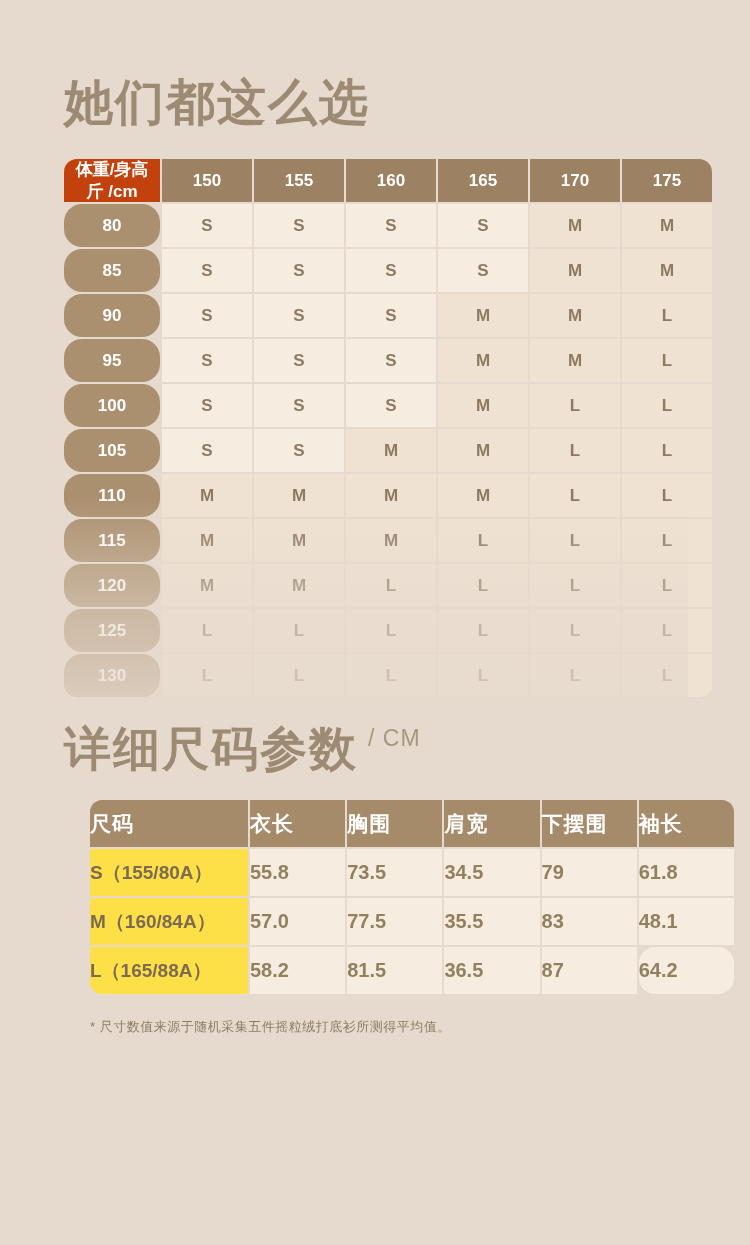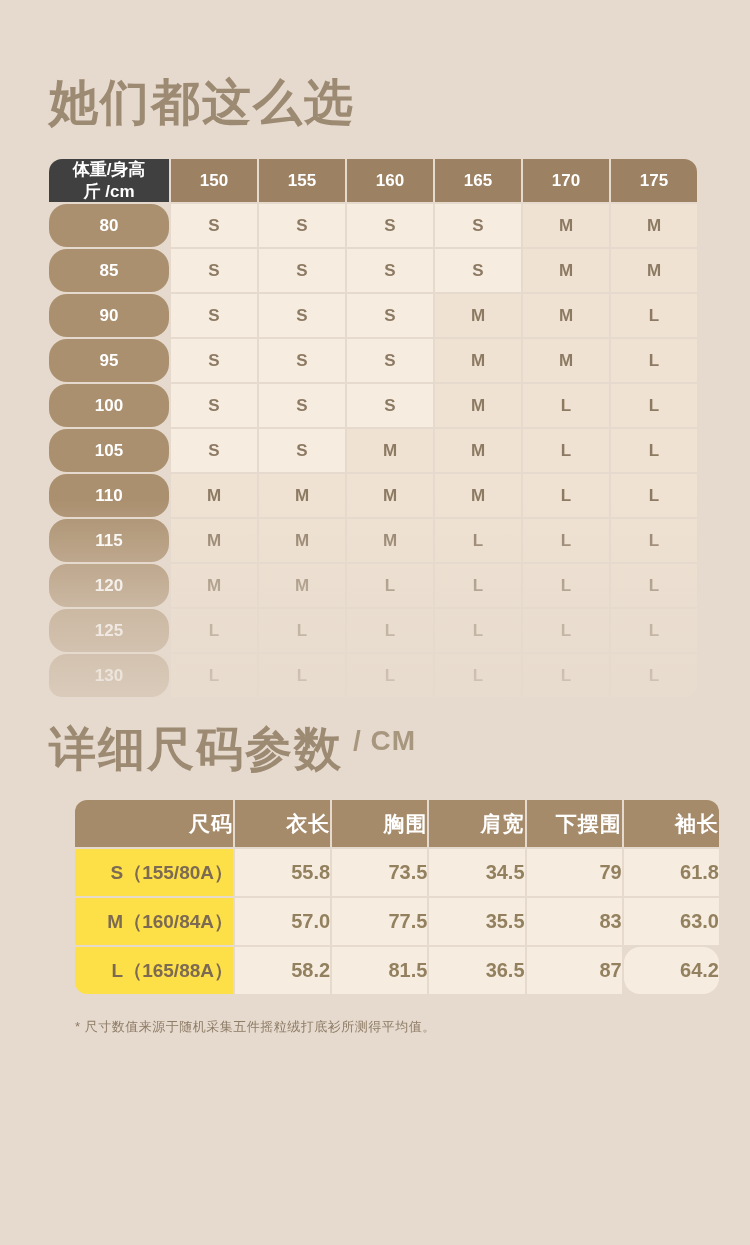--- a/index.html
+++ b/index.html
@@ -13,21 +13,21 @@
     font-family: "Liberation Sans", sans-serif;
     -webkit-font-smoothing: antialiased;
     position: relative;
     overflow: hidden;
   }
   .page {
     width: 750px;
     height: 1245px;
     position: relative;
     box-sizing: border-box;
-    padding: 0 21px;
+    padding: 0 36px;
   }
 
   
   .heading {
     color: #9d8a73;
     font-weight: bold;
     letter-spacing: 2px;
   }
   .heading-1 {
     font-size: 49px;
@@ -40,22 +40,22 @@
     padding-top: 26px;
     display: flex;
     align-items: flex-start;
   }
   .heading-2 {
     font-size: 47px;
     line-height: 1;
   }
   .unit-text {
     color: #a8977f;
-    font-size: 28px;
-    font-weight: bold;
+    font-size: 23px;
+    font-weight: normal;
     margin-left: 10px;
     margin-bottom: 5px;
     letter-spacing: 1px;
   }
 
   
   .chart-wrap {
     margin-top: 30px;
     padding-left: 26px;
     padding-right: 26px;
@@ -69,25 +69,25 @@
   table.size-chart td, table.size-chart th {
     height: 43px;
     text-align: center;
     vertical-align: middle;
     font-size: 17px;
     font-weight: bold;
     color: #8d7a63;
     padding: 0;
   }
   .corner-cell {
-    background: #404040;
+    background: #c2410c;
     color: #ffffff !important;
     font-size: 14px;
     line-height: 1.25;
-    width: 120px;
+    width: 96px;
     border-top-left-radius: 13px;
     position: relative;
   }
   .corner-cell .l1 { display:block; }
   .corner-cell .l2 { display:block; }
   .col-head {
     background: #9d8163;
     color: #ffffff !important;
     font-size: 19px;
   }
@@ -128,21 +128,21 @@
     padding-right: 46px;
   }
   table.detail {
     border-collapse: separate;
     border-spacing: 2px;
     width: 648px;
     table-layout: fixed;
   }
   table.detail th, table.detail td {
     height: 47px;
-    text-align: right;
+    text-align: left;
     vertical-align: middle;
     padding: 0;
   }
   .d-head {
     background: #a68b6b;
     color: #ffffff;
     font-size: 21px;
     font-weight: bold;
     letter-spacing: 1px;
   }
@@ -325,21 +325,21 @@
           <td class="d-cell">34.5</td>
           <td class="d-cell">79</td>
           <td class="d-cell">61.8</td>
         </tr>
         <tr>
           <td class="d-rowhead">M（160/84A）</td>
           <td class="d-cell">57.0</td>
           <td class="d-cell">77.5</td>
           <td class="d-cell">35.5</td>
           <td class="d-cell">83</td>
-          <td class="d-cell">63.0</td>
+          <td class="d-cell">48.1</td>
         </tr>
         <tr>
           <td class="d-rowhead lastrow">L（165/88A）</td>
           <td class="d-cell">58.2</td>
           <td class="d-cell">81.5</td>
           <td class="d-cell">36.5</td>
           <td class="d-cell">87</td>
           <td class="d-cell lastrow-last">64.2</td>
         </tr>
       </tbody>

